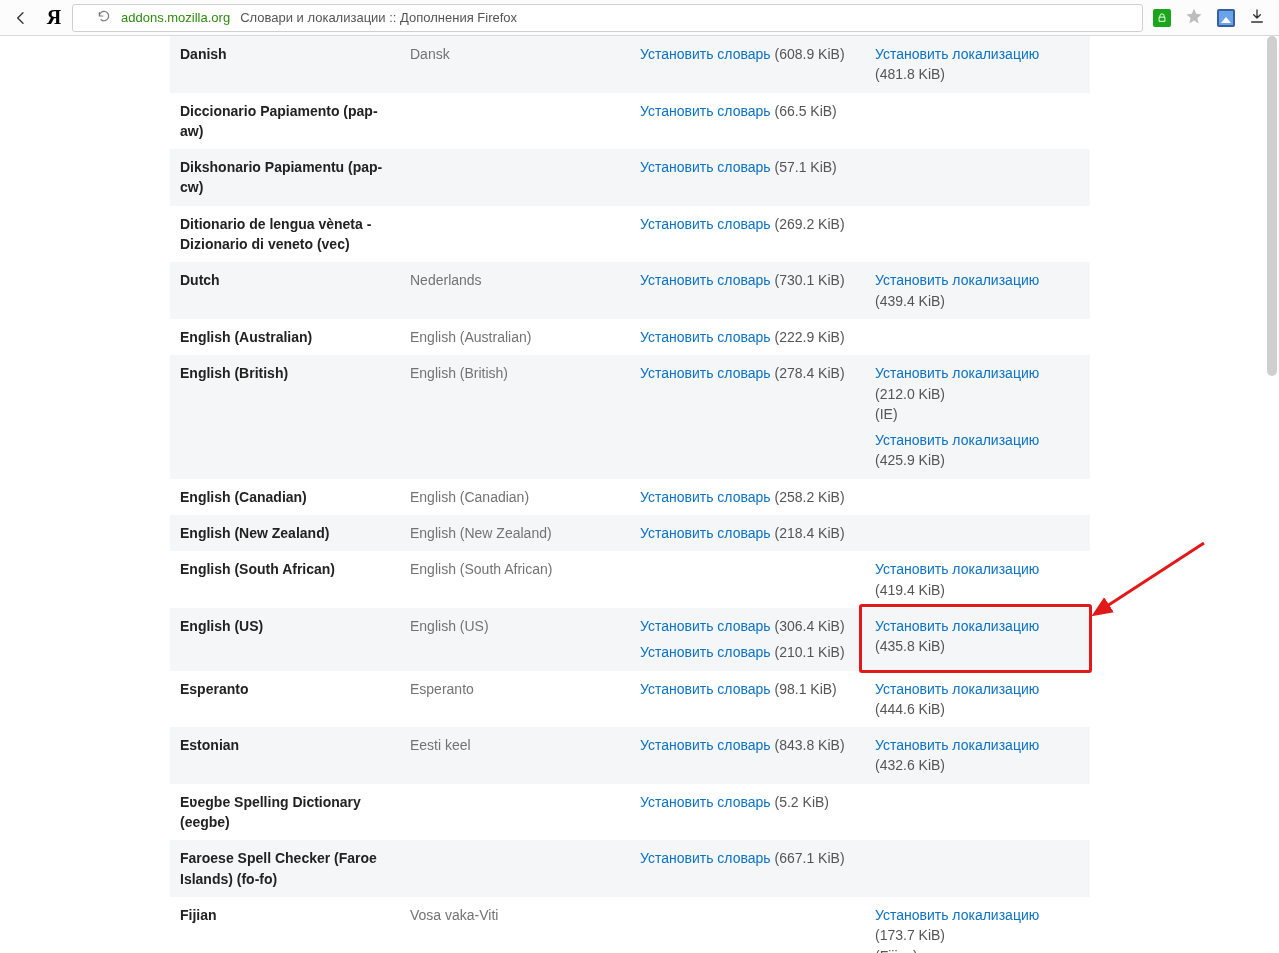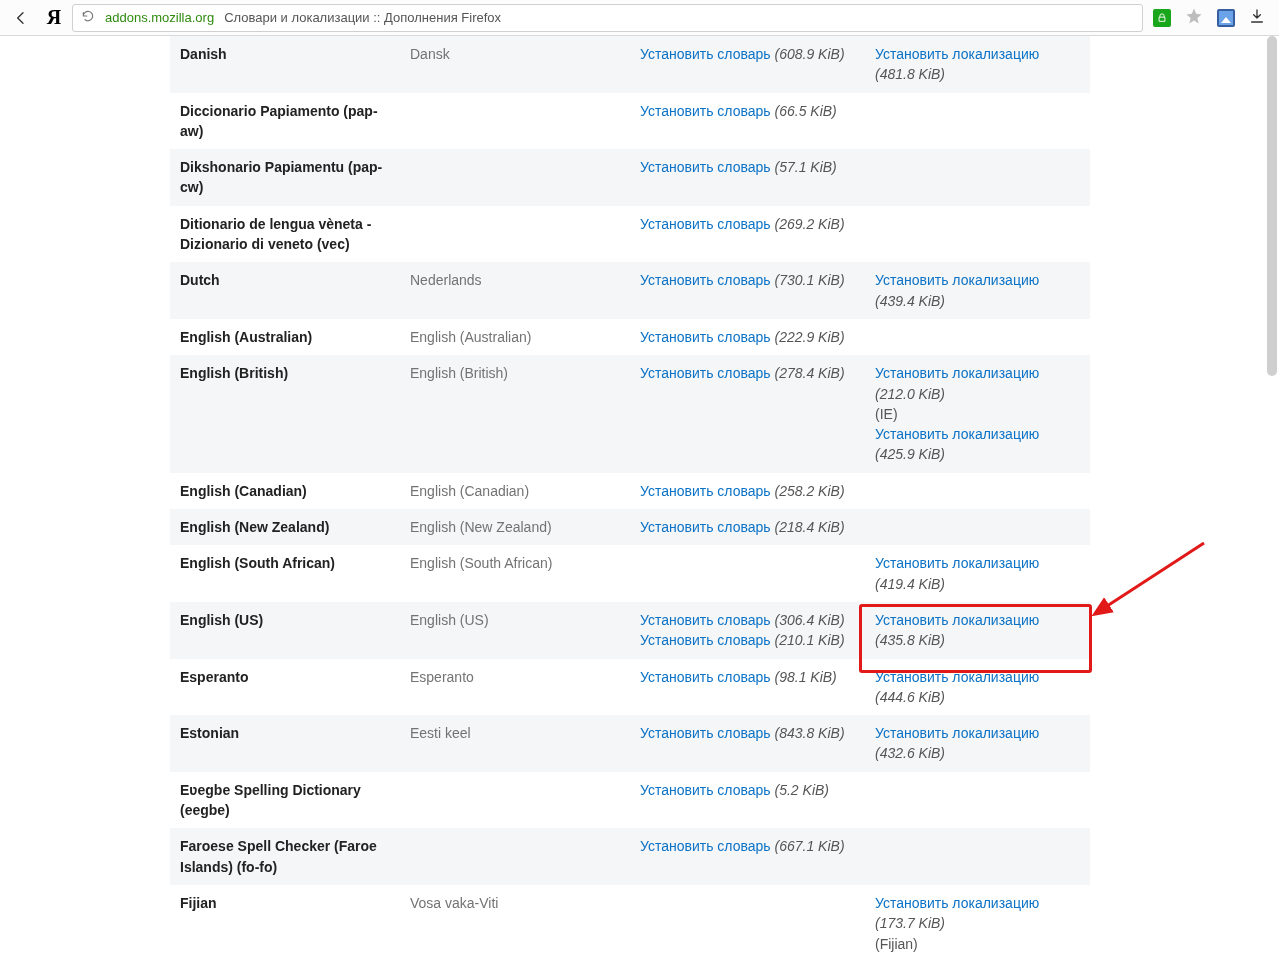--- a/index.html
+++ b/index.html
@@ -22,21 +22,21 @@
   }
   .chrome-btn svg { width: 16px; height: 16px; }
   .y-logo { font-weight: bold; font-size: 20px; color: #000; font-family: "Times New Roman", serif; width: 24px; text-align: center; }
   .omnibox {
     flex: 1;
     height: 28px;
     border: 1px solid #d0d0d0;
     border-radius: 3px;
     display: flex;
     align-items: center;
-    padding: 0 8px;
+    padding: 0 24px;
     gap: 10px;
     background: #fff;
     font-size: 13px;
   }
   .omnibox .reload svg { width: 14px; height: 14px; }
   .omnibox .domain { color: #2e8b0e; }
   .omnibox .title  { color: #555; }
   .badge-lock {
     width: 18px; height: 18px; background: #1aa61a;
     display: flex; align-items: center; justify-content: center;
@@ -75,23 +75,23 @@
     padding: 8px 10px;
     vertical-align: top;
     line-height: 1.45;
   }
   table.langs tr.alt { background: #f4f6f7; }
   .col-name   { width: 230px; font-weight: 700; color: #222; }
   .col-native { width: 230px; color: #737373; }
   .col-dict   { width: 235px; }
   .col-loc    { width: 225px; }
   .link { color: #0b72c6; cursor: pointer; }
-  .size { color: #555; font-style: italic; }
+  .size { color: #555; }
   .note { color: #555; }
-  .multi div + div { margin-top: 0; }
+  .multi div + div { margin-top: 6px; }
 
   
   .highlight-box {
     position: absolute;
     border: 3px solid #e11919;
     border-radius: 3px;
     pointer-events: none;
   }
   .arrow {
     position: absolute;

